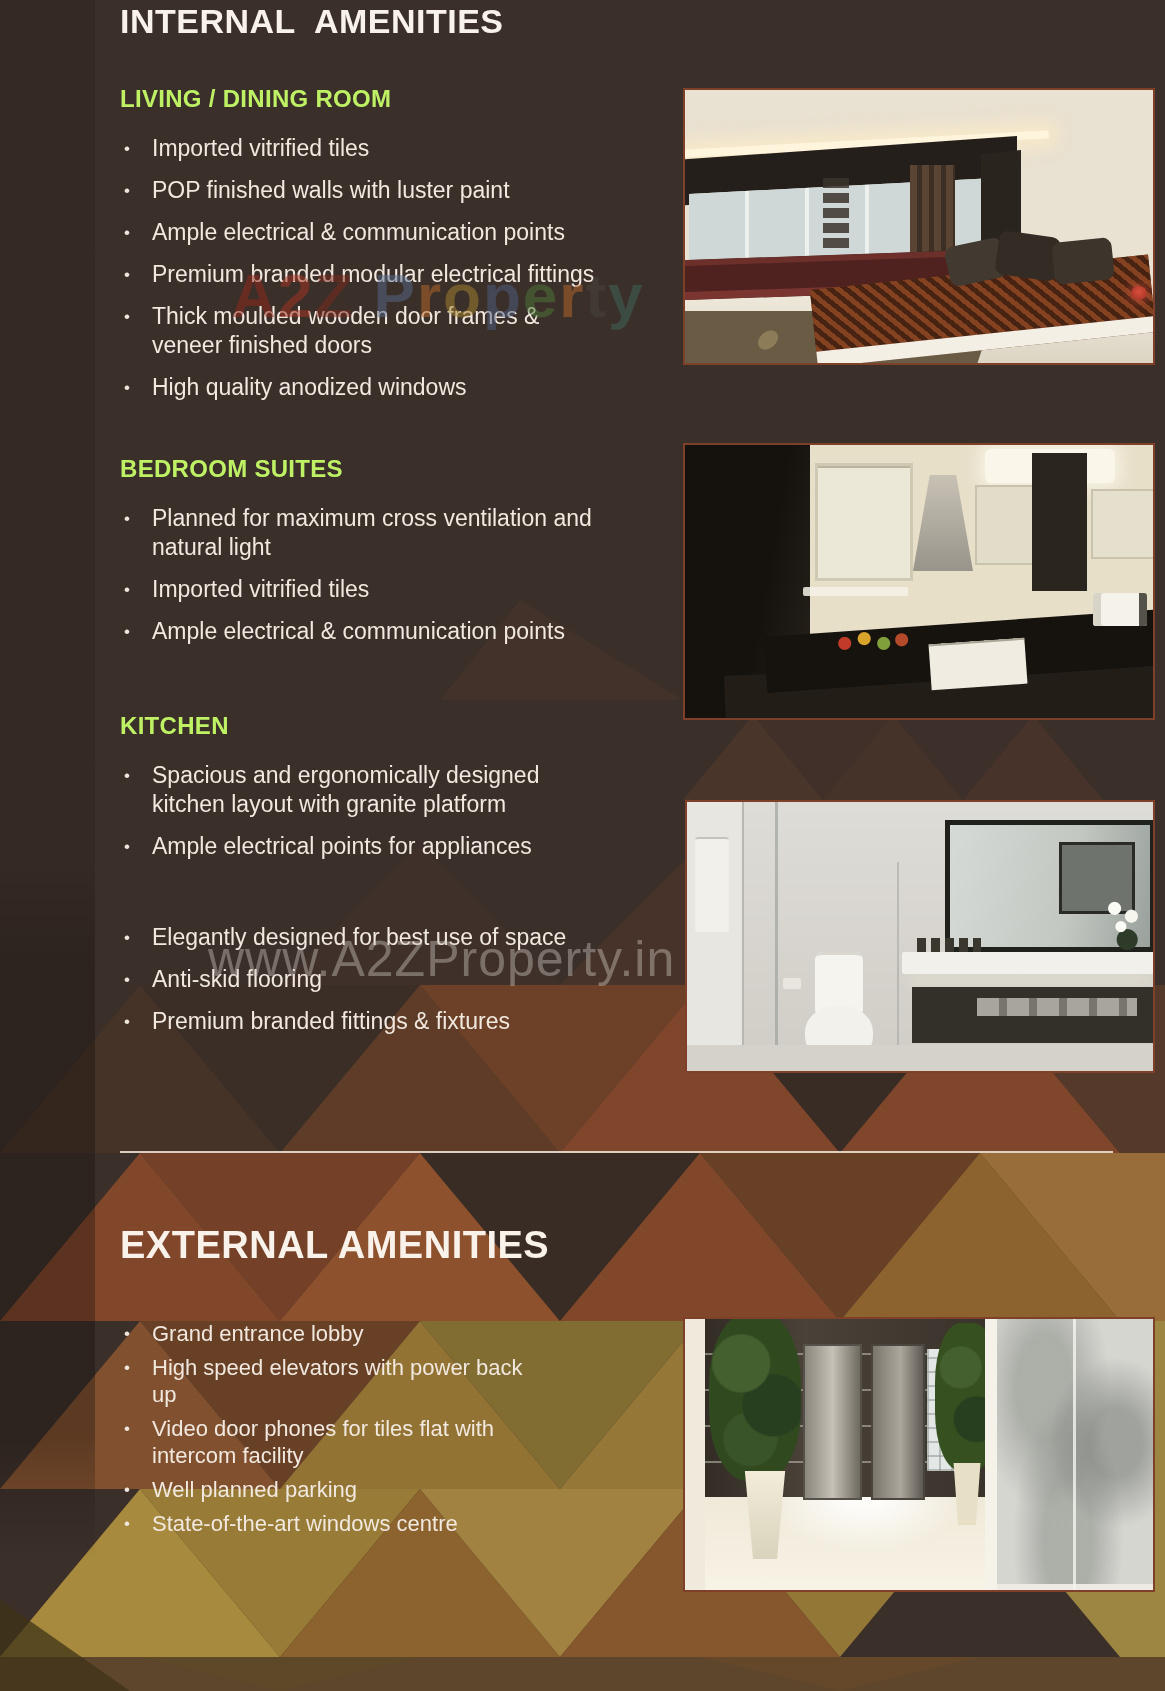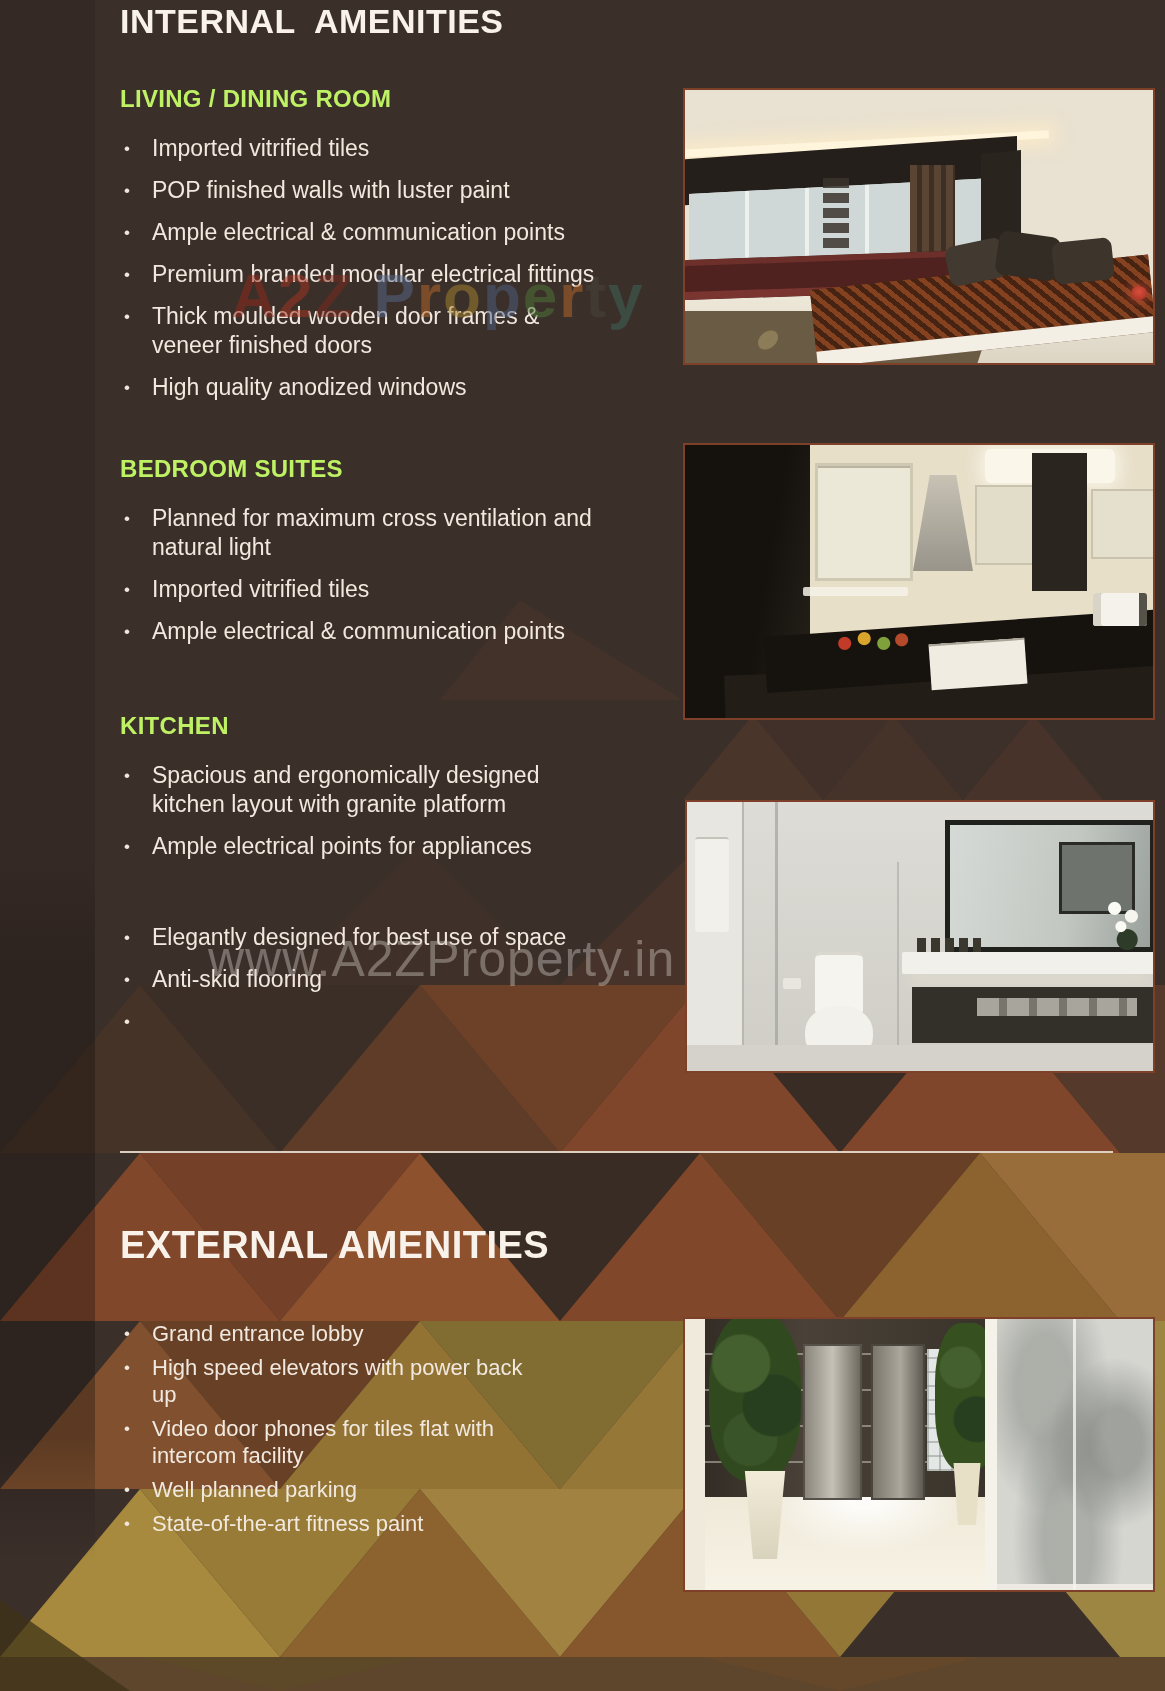--- a/index.html
+++ b/index.html
@@ -233,35 +233,35 @@
     <li><span class="dot">•</span><span>Spacious and ergonomically designed kitchen layout with granite platform</span></li>
         <li><span class="dot">•</span><span>Ample electrical points for appliances</span></li>
       </ul>
   </section>
 
   <section class="sec sec-bath">
     <ul class="blist">
 
     <li><span class="dot">•</span><span>Elegantly designed for best use of space</span></li>
         <li><span class="dot">•</span><span>Anti-skid flooring</span></li>
-        <li><span class="dot">•</span></li>
+        <li><span class="dot">•</span><span>Premium branded fittings &amp; fixtures</span></li>
       </ul>
   </section>
 
   <div class="divider"></div>
 
   <section class="sec-external">
     <h1>EXTERNAL AMENITIES</h1>
     <ul class="blist">
 
     <li><span class="dot">•</span><span>Grand entrance lobby</span></li>
         <li><span class="dot">•</span><span>High speed elevators with power back up</span></li>
         <li><span class="dot">•</span><span>Video door phones for tiles flat with intercom facility</span></li>
         <li><span class="dot">•</span><span>Well planned parking</span></li>
-        <li><span class="dot">•</span><span>State-of-the-art fitness paint</span></li>
+        <li><span class="dot">•</span><span>State-of-the-art windows centre</span></li>
       </ul>
   </section>
 
   <div class="wm wm-brand">
     
   <span style="color: rgb(147, 41, 28);">A</span><span style="color: rgb(168, 53, 34);">2</span><span style="color: rgb(126, 42, 28);">Z</span><span style="color: rgb(136, 136, 136);"> </span><span style="color: rgb(85, 105, 140);">P</span><span style="color: rgb(187, 106, 42);">r</span><span style="color: rgb(168, 134, 46);">o</span><span style="color: rgb(78, 95, 128);">p</span><span style="color: rgb(78, 122, 57);">e</span><span style="color: rgb(187, 106, 42);">r</span><span style="color: rgb(69, 69, 61);">t</span><span style="color: rgb(63, 106, 92);">y</span></div>
   <div class="wm wm-url">www.A2ZProperty.in</div>
 
   <div class="photo ph-bedroom">
     <div class="bd-cove"></div>

